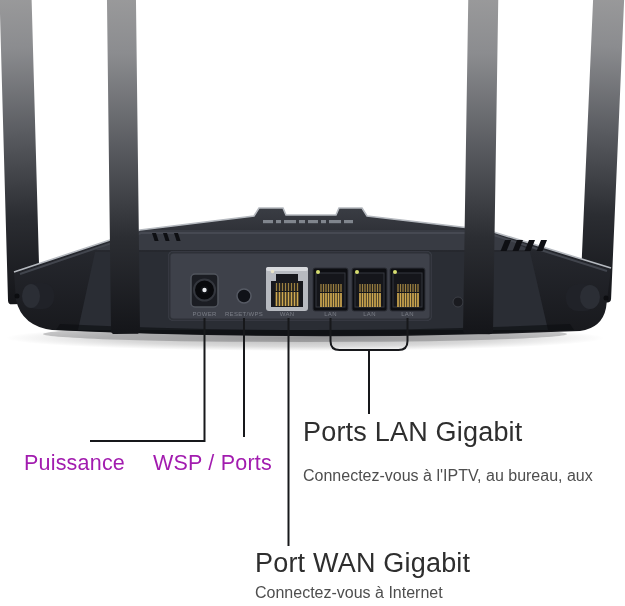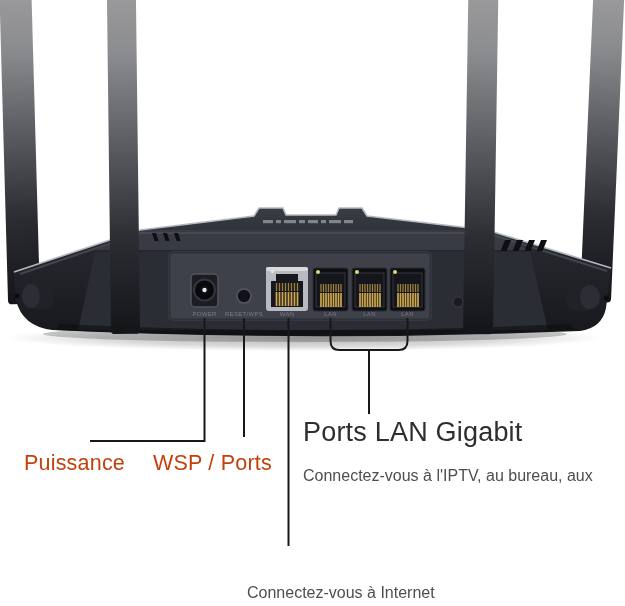--- a/index.html
+++ b/index.html
@@ -2,34 +2,34 @@
 <html><head>
 <meta charset="utf-8">
 <style>
   html,body{margin:0;padding:0;background:#fff;}
   .stage{
     position:relative;width:625px;height:606px;background:#ffffff;overflow:hidden;
     font-family:"Liberation Sans", sans-serif;
   }
   .router-svg{position:absolute;left:0;top:0;}
   .callout-label{
-    position:absolute;color:#c2410c;font-size:21.5px;letter-spacing:.2px;white-space:nowrap;
+    position:absolute;color:#a21caf;font-size:21.5px;letter-spacing:.2px;white-space:nowrap;
   }
   .section-title{
     position:absolute;color:#2e2e2e;font-size:27px;font-weight:500;letter-spacing:.2px;white-space:nowrap;
   }
   .section-desc{
     position:absolute;color:#4e4e4e;font-size:16px;line-height:19.5px;white-space:nowrap;
   }
   .lbl-power{left:24px;top:451px;}
   .lbl-wps{left:153px;top:451px;}
   .lan-title{left:303px;top:417px;}
   .lan-desc{left:303px;top:456px;margin-top:10px;}
   .wan-title{left:255px;top:548px;}
-  .wan-desc{left:247px;top:583px;}
+  .wan-desc{left:255px;top:583px;}
 </style>
 </head>
 <body>
 
 <div class="stage">
 
   <svg class="router-svg" width="625" height="606" viewBox="0 0 625 606">
     <defs>
       <linearGradient id="antGrad" x1="0" y1="0" x2="0" y2="1">
         <stop offset="0" stop-color="#9b9b9c"></stop>
@@ -194,15 +194,16 @@
 
   <div class="callout-label lbl-power">Puissance</div>
 
   <div class="callout-label lbl-wps">WSP / Ports</div>
 
   <div class="section-title lan-title">Ports LAN Gigabit</div>
   <div class="section-desc lan-desc">
     <div>Connectez-vous à l'IPTV, au bureau, aux</div>
   </div>
 
+  <div class="section-title wan-title">Port WAN Gigabit</div>
   <div class="section-desc wan-desc">Connectez-vous à Internet</div>
 
 </div>
 
 </body></html>

